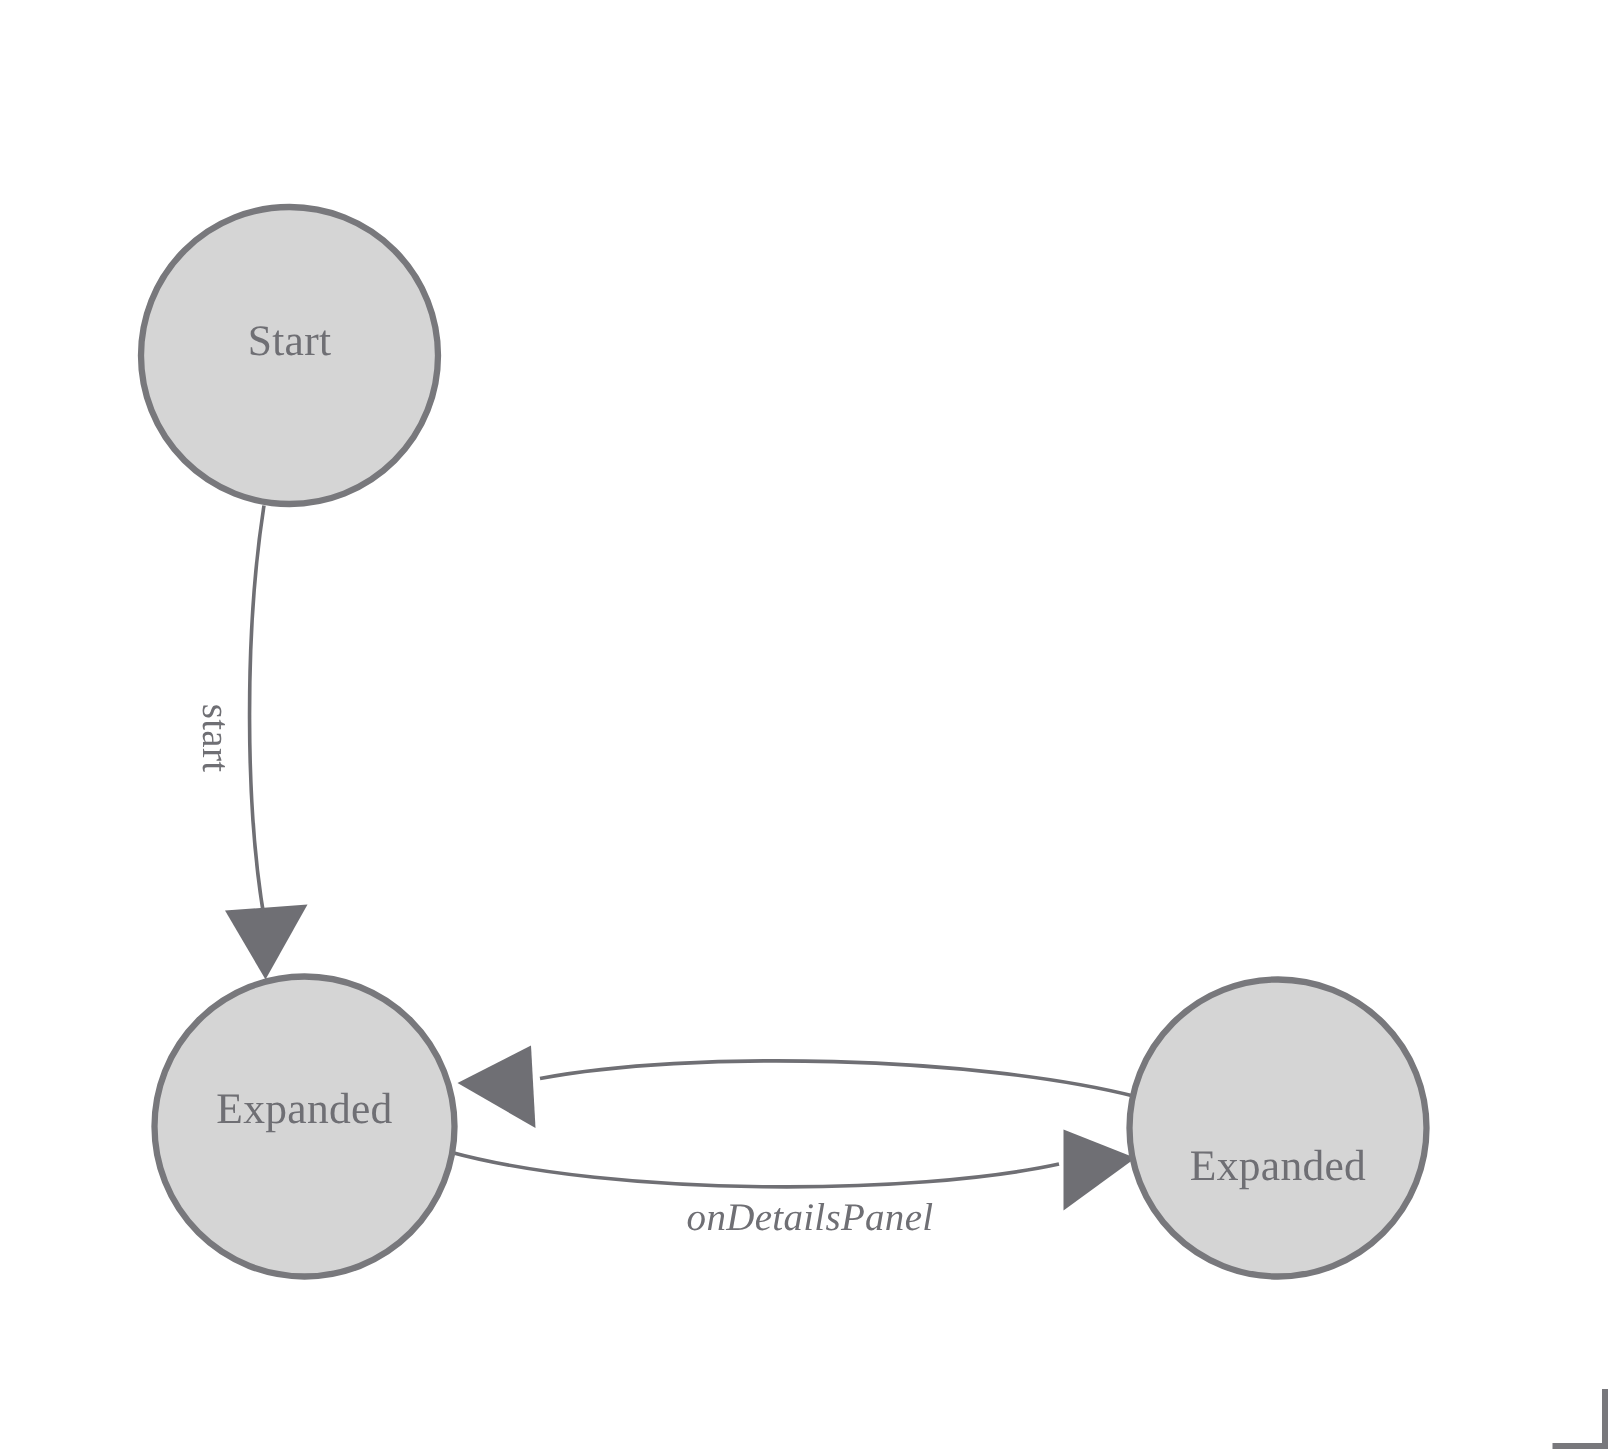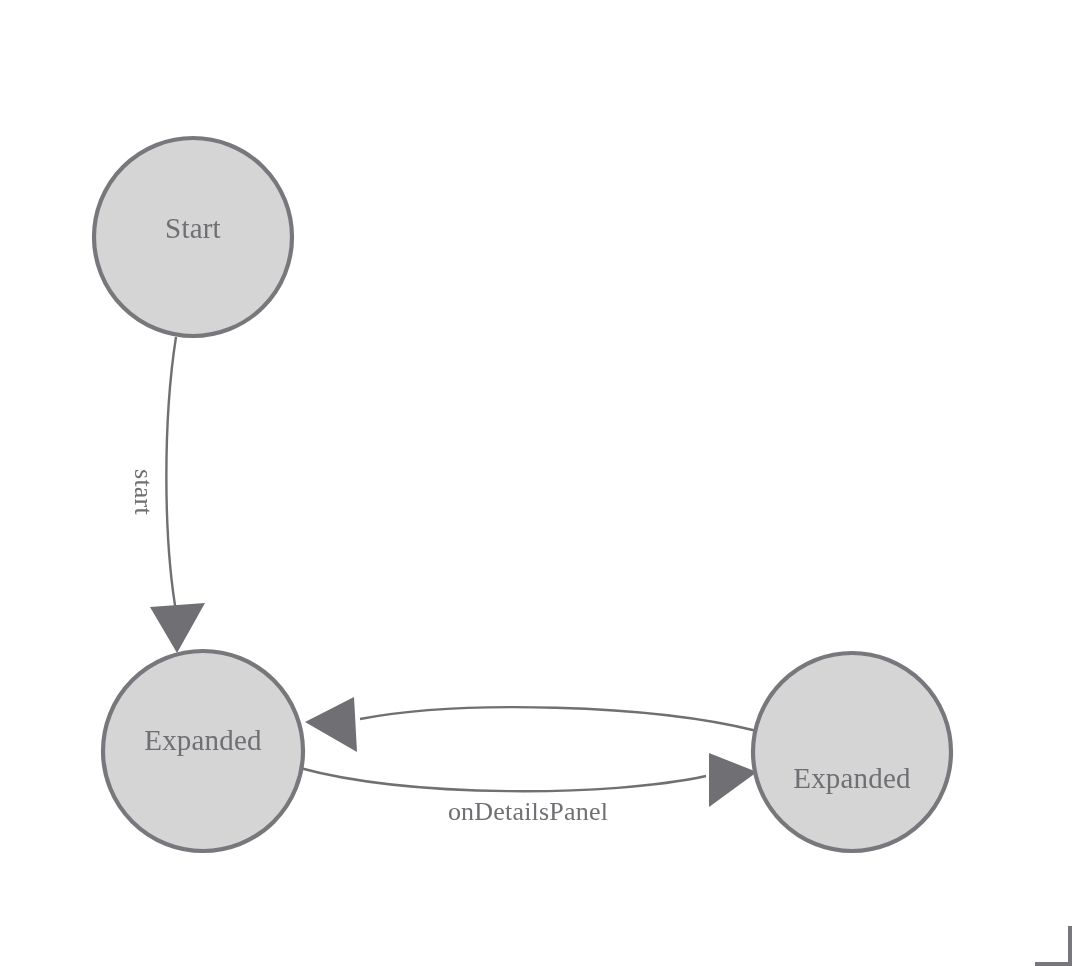--- a/index.html
+++ b/index.html
@@ -99,20 +99,20 @@
 
   <div class="node-label" style="left:193px; top:228px;">Start</div>
 
   <div class="node-label" style="left:203px; top:740px;">Expanded</div>
 
   <div class="node-label" style="left:852px; top:778px;">Expanded</div>
 
   <div class="edge-label rotated" style="left:143px; top:492px;">start</div>
 
 
-  <div class="edge-label" style="left:528px; top:812px;">onDetailsPanel</div>
+  <div class="edge-label" style="left:540px; top:812px;font-style:italic;">onDetailsPanel</div>
 
   <div class="corner-mark" style="left:1032px; top:922px; width:40px; height:44px;">
     <div class="vert"></div>
     <div class="horz"></div>
   </div>
 
 </div>
 
 </body></html>

